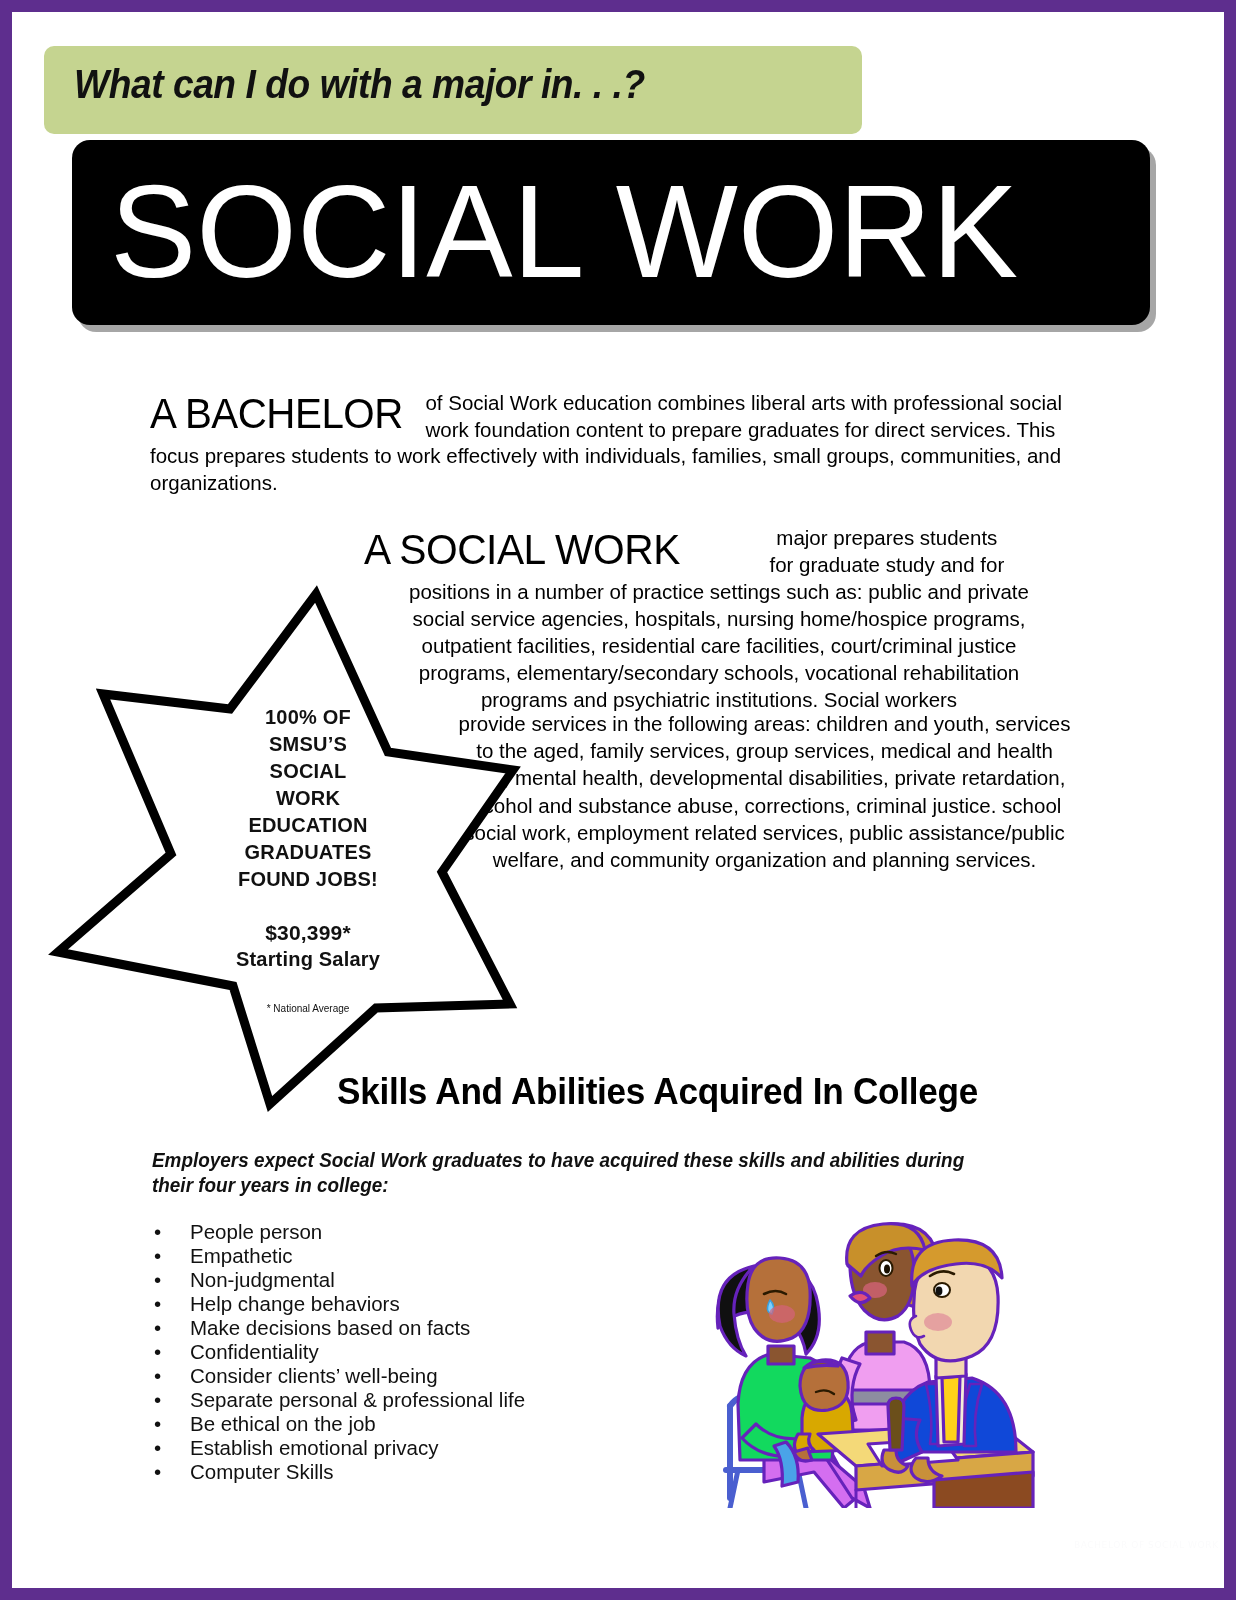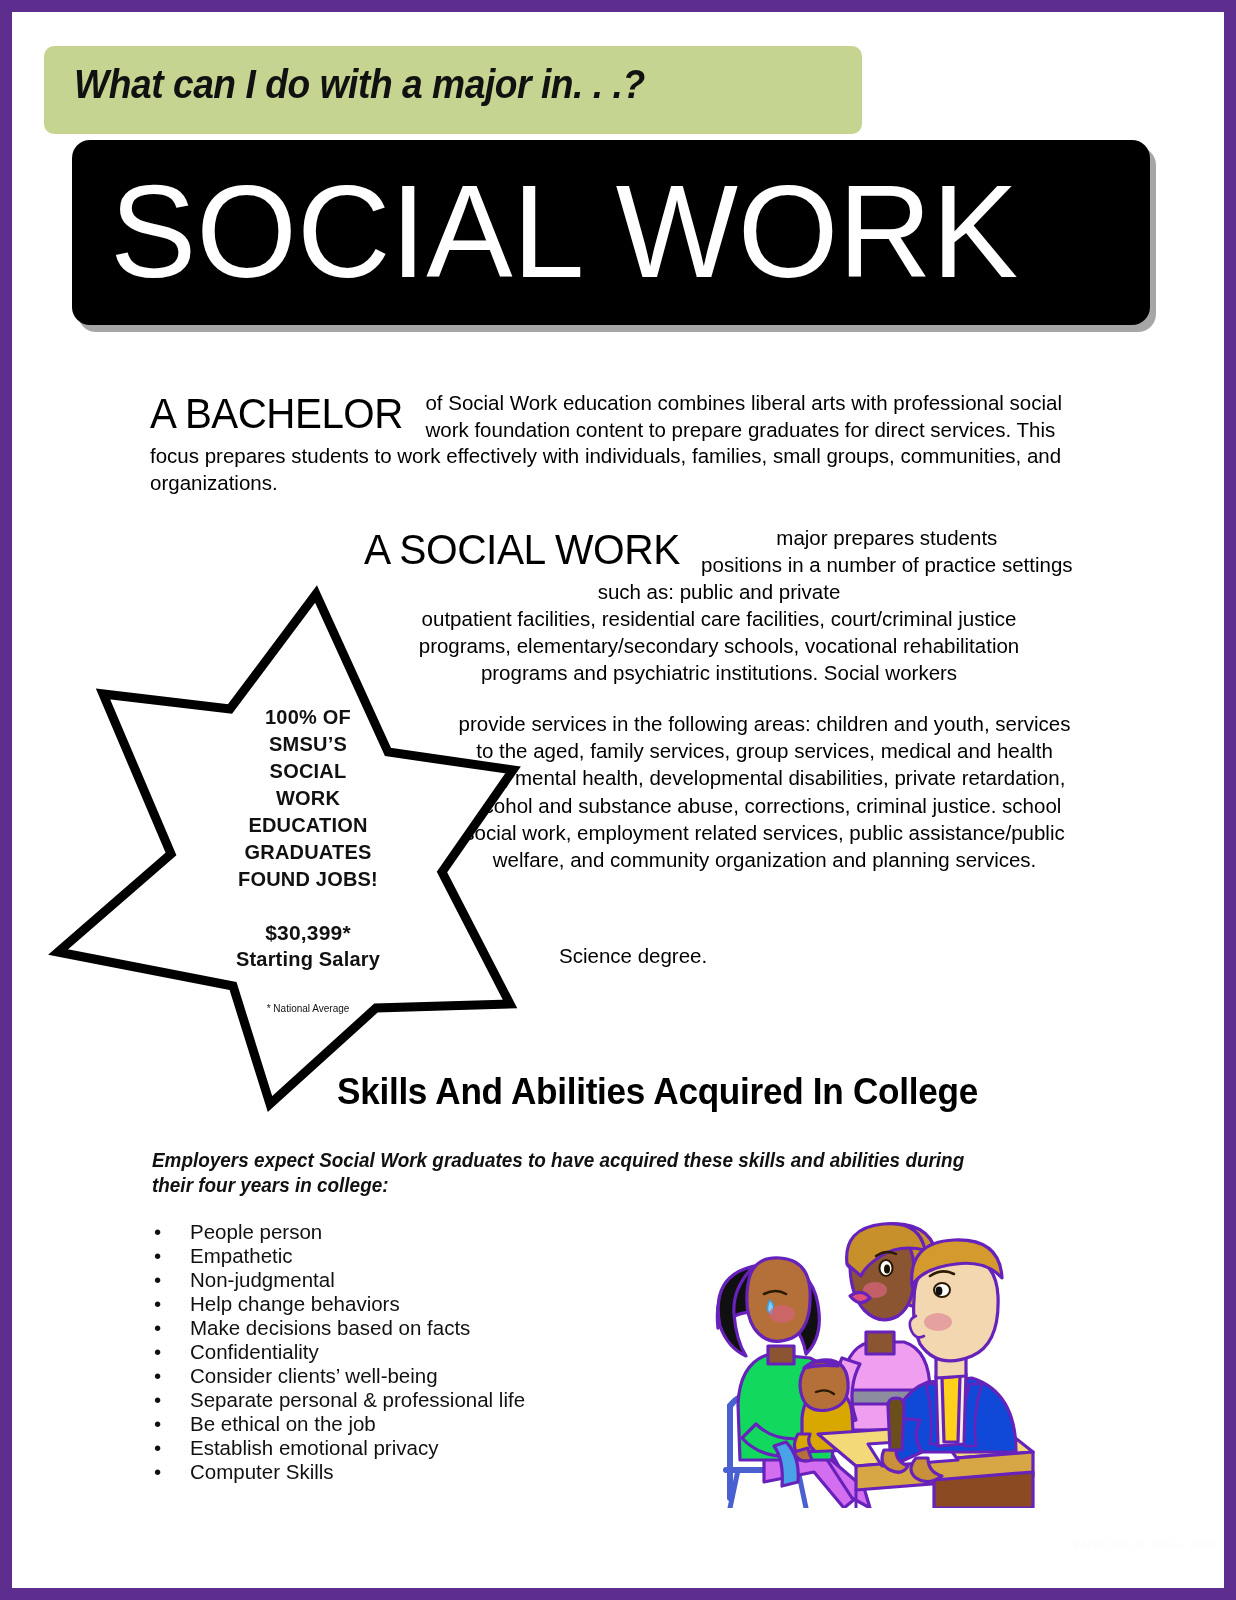--- a/index.html
+++ b/index.html
@@ -225,39 +225,40 @@
   <div class="black-block-text">SOCIAL WORK</div>
 
   <div class="p1">
     <span class="lead">A BACHELOR</span>
     <span class="rest">of Social Work education combines liberal arts with professional social work foundation content to prepare graduates for direct services. This focus prepares students to work effectively with individuals, families, small groups, communities, and organizations.</span>
   </div>
 
   <div class="p2">
     <span class="lead">A SOCIAL WORK</span>
     <span class="l">major prepares students</span>
+    <span class="l">for graduate study and for</span>
     <span class="l">positions in a number of practice settings such as: public and private</span>
+    <span class="l">social service agencies, hospitals, nursing home/hospice programs,</span>
     <span class="l">outpatient facilities, residential care facilities, court/criminal justice</span>
     <span class="l">programs, elementary/secondary schools, vocational rehabilitation</span>
     <span class="l">programs and psychiatric institutions. Social workers</span>
   </div>
 
   <div class="p2b">
     <span class="l">provide services in the following areas: children</span>
     <span class="l">and youth, services to the aged, family services,</span>
     <span class="l">group services, medical and health care, mental</span>
     <span class="l">health, developmental disabilities, private retardation,</span>
     <span class="l">alcohol and substance abuse, corrections, criminal justice.</span>
     <span class="l">school social work, employment related services, public</span>
     <span class="l">assistance/public welfare, and community organization and</span>
     <span class="l">planning services.</span>
   </div>
 
   <div class="p3">
-    <span class="l2">Science degree.</span>
   </div>
 
   <div class="star-wrap">
     <svg width="500" height="540" viewBox="0 0 500 540" xmlns="http://www.w3.org/2000/svg">
       <polygon points="268,20 340,178 465,196 394,298 462,430 328,434 222,530 185,412 10,378 123,280 55,120 182,135" fill="#ffffff" stroke="#000000" stroke-width="9" stroke-linejoin="miter"></polygon>
     </svg>
     <div class="star-text">
       <span>100% OF</span><br>
       <span>SMSU’S</span><br>
       <span>SOCIAL</span><br>

